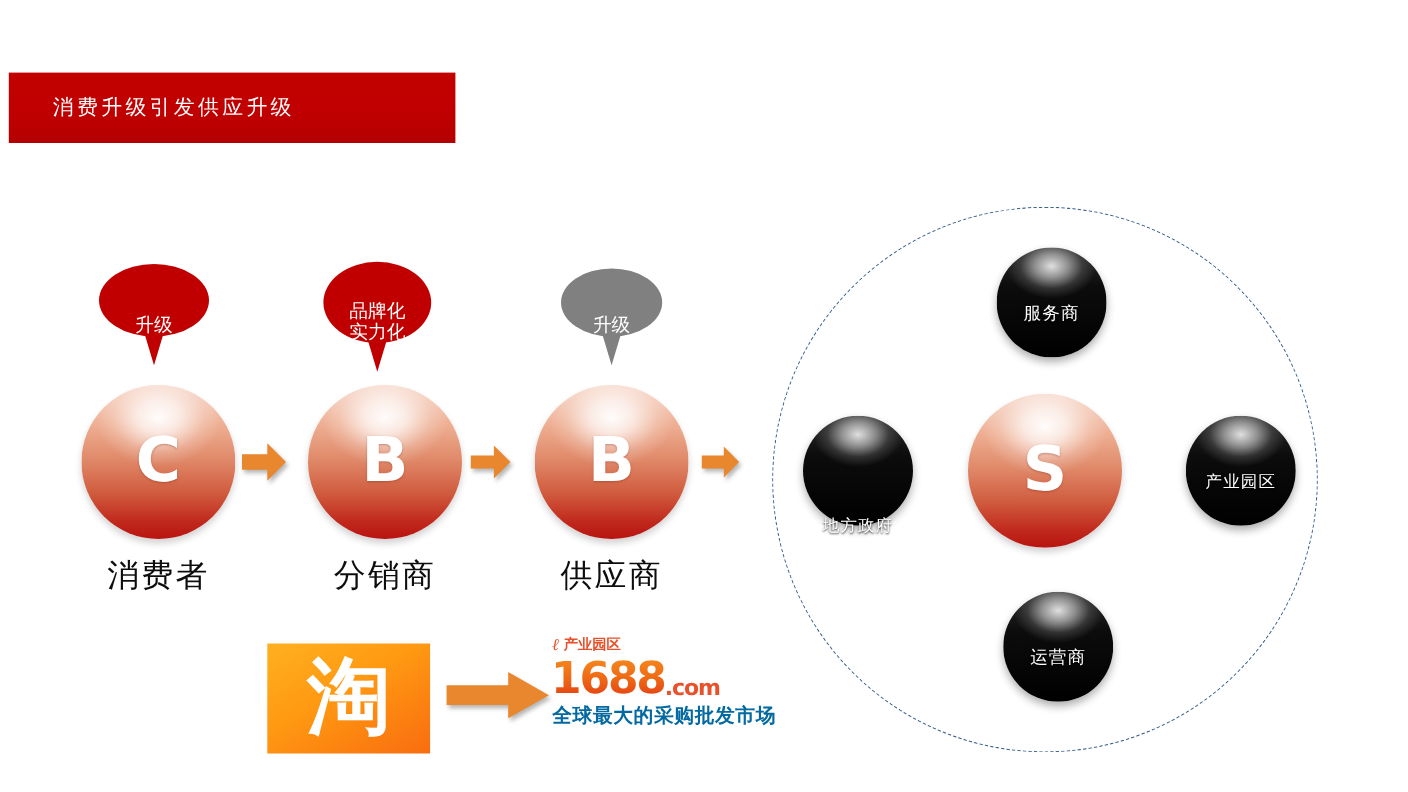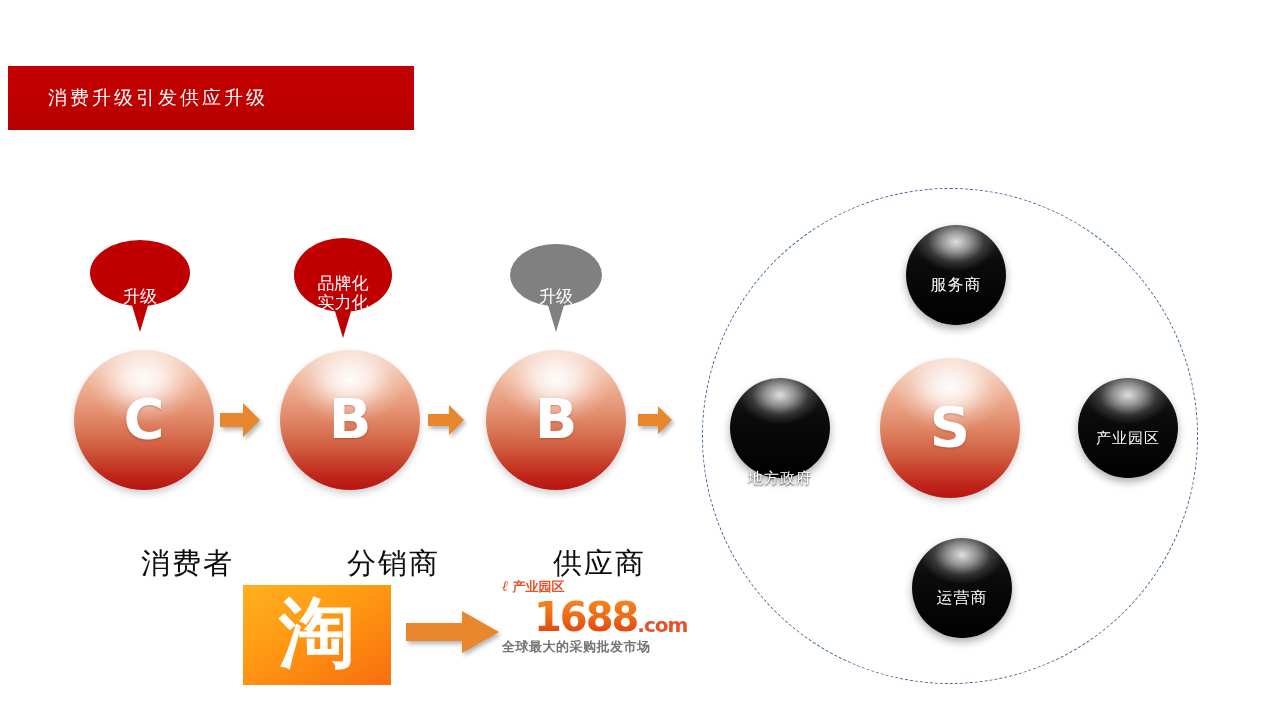--- a/index.html
+++ b/index.html
@@ -125,23 +125,23 @@
   .arrow svg { display: block; }
 
   #arrow-1 { left: 218px; top: 400px; width: 44px; height: 40px; }
   #arrow-2 { left: 426px; top: 402px; width: 40px; height: 36px; }
   #arrow-3 { left: 636px; top: 403px; width: 38px; height: 34px; }
   #arrow-logo { left: 404px; top: 608px; width: 98px; height: 48px; }
 
   
   .role-label {
     position: absolute;
-    top: 544px;
+    top: 504px;
     width: 180px;
-    text-align: right;
+    text-align: center;
     color: #0d0d0d;
     font-family: "DejaVu Serif", "Liberation Serif", serif;
     font-size: 29px;
     letter-spacing: 2px;
   }
   #label-c  { left: 54px; }
   #label-b1 { left: 260px; }
   #label-b2 { left: 466px; }
 
   
@@ -254,26 +254,26 @@
     margin-top: 1px;
     padding-left: 1px;
   }
   .dotcom {
     font-family: "DejaVu Sans", "Liberation Sans", sans-serif;
     font-weight: bold;
     font-size: 20px;
     color: #e8512a;
     letter-spacing: -1px;
   }
-  .num-row { display: flex; align-items: flex-end; margin-left: 33px; }
+  .num-row { display: flex; align-items: flex-end; }
   .tagline {
-    color: #737373;
-    font-family: "DejaVu Sans", "Liberation Sans", sans-serif;
-    font-weight: bold;
-    font-size: 13px;
+    color: #0369a1;
+    font-family: "DejaVu Sans", "Liberation Sans", sans-serif;
+    font-weight: bold;
+    font-size: 18px;
     letter-spacing: 0.5px;
     margin-top: 1px;
     padding-left: 2px;
     white-space: nowrap;
   }
 </style>
 </head>
 <body>
 
 <div class="slide">

